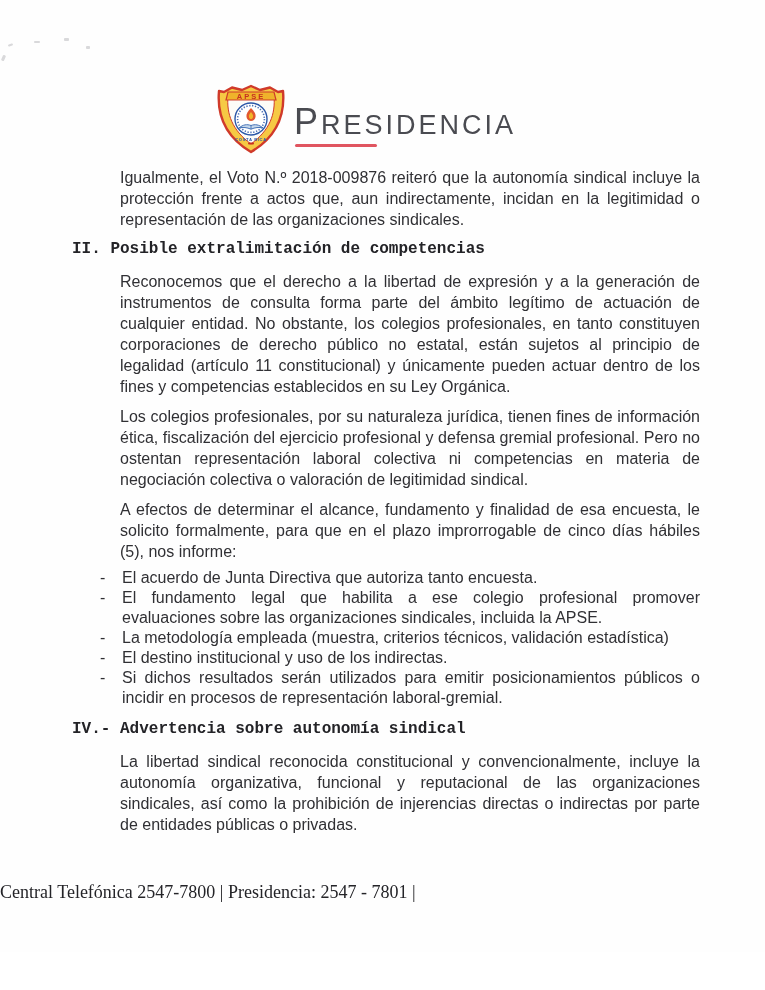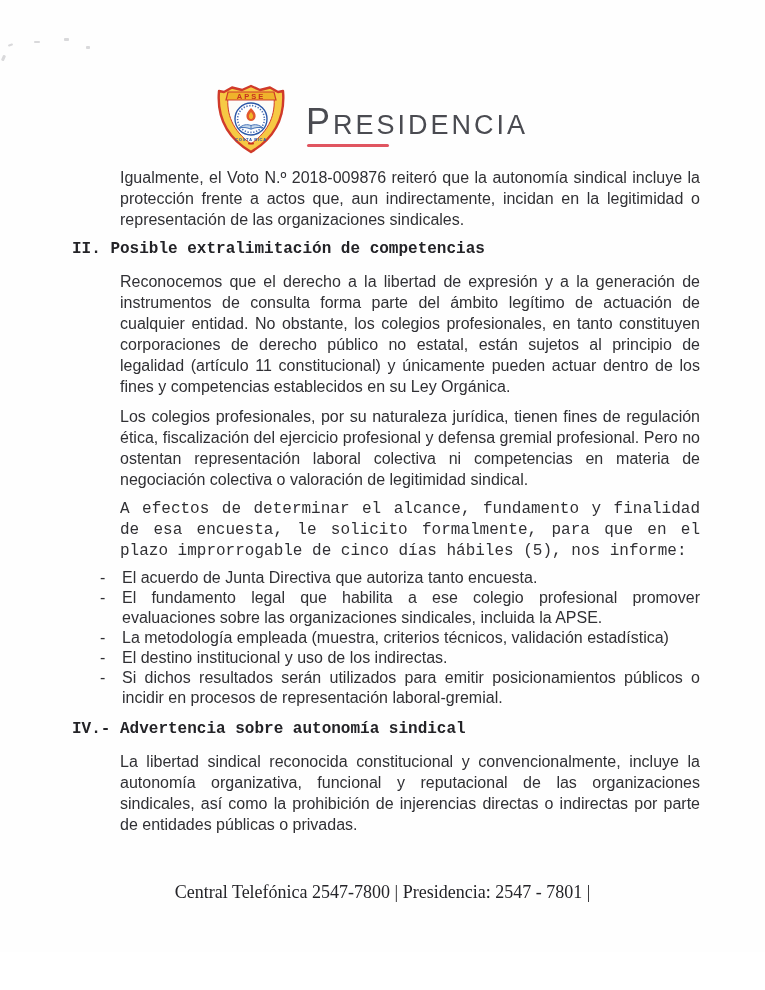--- a/index.html
+++ b/index.html
@@ -24,21 +24,21 @@
 
   .header {
     display: flex;
     align-items: center;
     margin: 84px 0 0 212px;
     height: 70px;
   }
   .logo-svg { width: 78px; height: 70px; display: block; }
   .wordmark {
     position: relative;
-    margin-left: 16px;
+    margin-left: 4px;
     color: #4a4b51;
     letter-spacing: 3px;
     white-space: nowrap;
     line-height: 1;
     padding-top: 6px;
   }
   .wordmark .cap   { font-size: 36px; font-weight: 400; }
   .wordmark .rest  { font-size: 27px; font-weight: 400; }
   .title-underline {
     position: absolute;
@@ -49,41 +49,41 @@
     border-radius: 2px;
   }
 
   .content {
     margin: 13px 65px 0 72px; 
     font-size: 16px;
     line-height: 21px;
     text-align: justify;
   }
   .content p { margin-bottom: 9px; margin-left: 48px; }
-  .content p.pre-head { margin-bottom: 8px; font-family: Liberation Mono, monospace; }
+  .content p.pre-head { margin-bottom: 8px; }
   .content h2 {
     font-size: 16px;
     line-height: 21px;
     font-weight: bold;
     color: #232327;
     text-align: left;
     margin: 3px 0 11px 0;
     font-family: Liberation Mono, monospace;
   }
   .list { margin: -2px 0 11px 28px; }
   .list-row { display: flex; line-height: 20px; }
   .list-row .dash { width: 22px; flex: 0 0 22px; }
   .list-row .li-text { flex: 1; text-align: justify; }
 
   .footer {
     position: absolute;
     left: 0;
     right: 0;
     top: 882px;
-    text-align: center;
+    text-align: left;
     font-family: "Liberation Serif", serif;
     font-size: 18px;
     line-height: 21px;
     color: #242428;
   }
 </style>
 </head>
 <body>
 
 <div class="page">
@@ -122,21 +122,21 @@
       <div class="title-underline" style="background: rgb(224, 85, 96);"></div>
     </div>
   </div>
 
   <div class="content">
 
     <p>Igualmente, el Voto N.º 2018-009876 reiteró que la autonomía sindical incluye la protección frente a actos que, aun indirectamente, incidan en la legitimidad o representación de las organizaciones sindicales.</p>
 
     <h2>II. Posible extralimitación de competencias</h2>
     <p>Reconocemos que el derecho a la libertad de expresión y a la generación de instrumentos de consulta forma parte del ámbito legítimo de actuación de cualquier entidad. No obstante, los colegios profesionales, en tanto constituyen corporaciones de derecho público no estatal, están sujetos al principio de legalidad (artículo 11 constitucional) y únicamente pueden actuar dentro de los fines y competencias establecidos en su Ley Orgánica.</p>
-    <p>Los colegios profesionales, por su naturaleza jurídica, tienen fines de regulación ética, fiscalización del ejercicio profesional y defensa gremial profesional. Pero no ostentan representación laboral colectiva ni competencias en materia de negociación colectiva o valoración de legitimidad sindical.</p>
+    <p>Los colegios profesionales, por su naturaleza jurídica, tienen fines de información ética, fiscalización del ejercicio profesional y defensa gremial profesional. Pero no ostentan representación laboral colectiva ni competencias en materia de negociación colectiva o valoración de legitimidad sindical.</p>
 
     <p class="pre-head">A efectos de determinar el alcance, fundamento y finalidad de esa encuesta, le solicito formalmente, para que en el plazo improrrogable de cinco días hábiles (5), nos informe:</p>
 
     <div class="list">
       <div class="list-row">
         <span class="dash">-</span>
         <span class="li-text">El acuerdo de Junta Directiva que autoriza tanto encuesta.</span>
       </div>
       <div class="list-row">
         <span class="dash">-</span>

